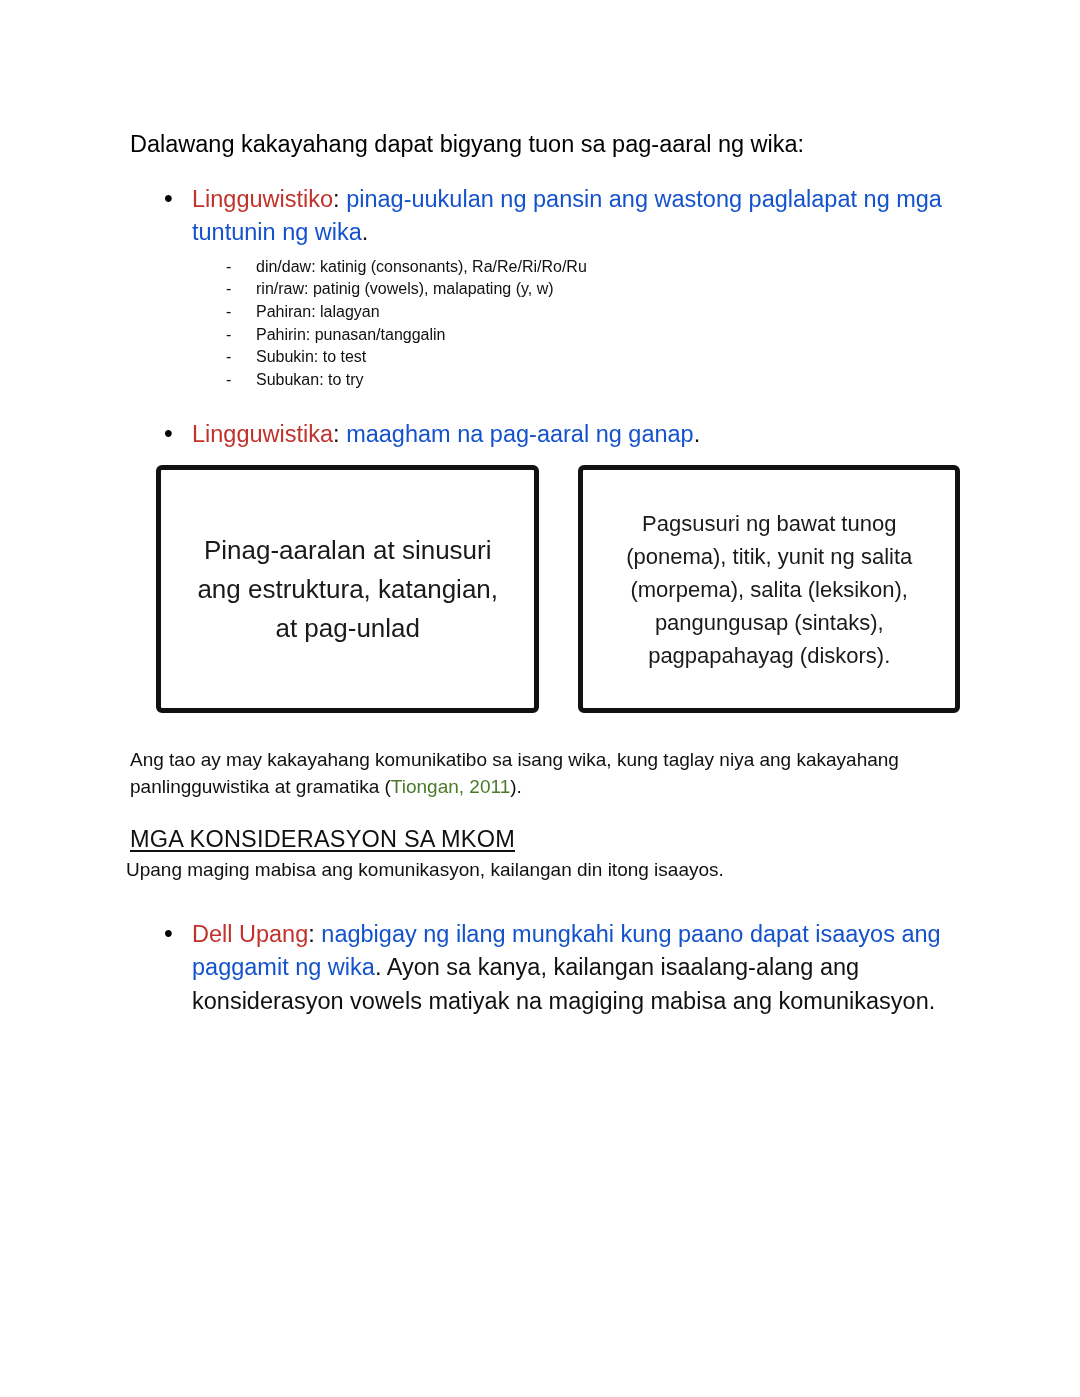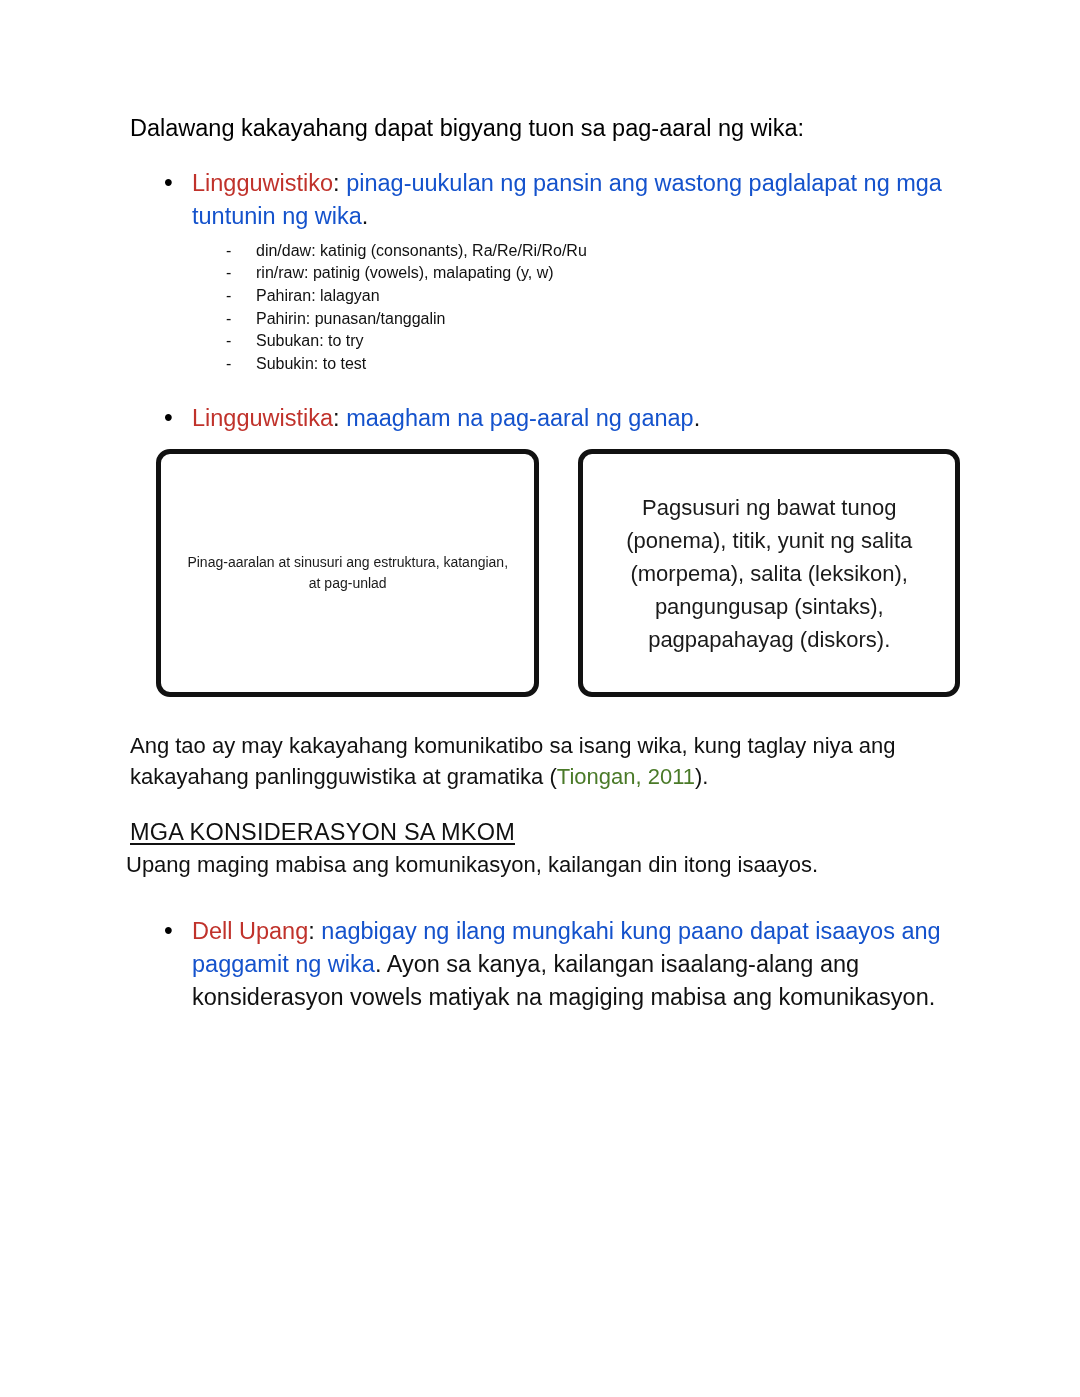--- a/index.html
+++ b/index.html
@@ -18,21 +18,21 @@
   .page {
     position: absolute;
     left: 0; top: 0;
     width: 1080px;
     height: 1397px;
     background: #fff;
   }
   .content {
     position: absolute;
     left: 130px;
-    top: 112px;
+    top: 128px;
     width: 830px;
   }
   .lead {
     font-size: 23.5px;
     line-height: 1.4;
     margin: 0 0 4px 0;
   }
   ul.bullets {
     list-style: none;
     margin: 0;
@@ -90,57 +90,57 @@
 
   
   .boxes {
     display: flex;
     gap: 18px;
     margin-top: 14px;
     margin-left: 5px;
   }
   .rbox {
     border: 5px solid #111;
-    border-radius: 14px;
+    border-radius: 6px;
     box-sizing: border-box;
     display: flex;
     align-items: center;
     justify-content: center;
     padding: 18px 22px;
     background: #fff;
     margin-left: 21px;
   }
   .rbox-left {
     width: 402px;
     height: 248px;
   }
   .rbox-right {
     width: 400px;
     height: 248px;
   }
   .rbox p {
     margin: 0;
     text-align: center;
     font-family: "Liberation Sans", sans-serif;
-    font-size: 14px;
+    font-size: 26px;
     line-height: 1.5;
     color: #1a1a1a;
   }
   .rbox-right p { font-size: 22px; }
 
   .underline-head {
     font-size: 23.5px;
     text-decoration: underline;
     text-underline-offset: 3px;
     margin: 0;
     color: #111;
     letter-spacing: 0.2px;
   }
   .blk-para {
-    font-size: 22px;
+    font-size: 19px;
     line-height: 1.4;
     color: #111;
     margin: 0;
   }
   .wide {
     width: 860px;
   }
 </style>
 </head>
 <body>
@@ -155,22 +155,22 @@
       <li class="bullet" style="margin-top:22px;">
         <span class="term">Lingguwistiko</span><span class="black">: </span><span class="blue">pinag-uukulan ng pansin ang wastong paglalapat ng mga tuntunin ng wika</span><span class="black">.</span>
       </li>
     </ul>
 
     <ul class="dash-list">
       <li class="dash-item">din/daw: katinig (consonants), Ra/Re/Ri/Ro/Ru</li>
       <li class="dash-item">rin/raw: patinig (vowels), malapating (y, w)</li>
       <li class="dash-item">Pahiran: lalagyan</li>
       <li class="dash-item">Pahirin: punasan/tanggalin</li>
+      <li class="dash-item">Subukin: to test</li>
       <li class="dash-item">Subukan: to try</li>
-      <li class="dash-item">Subukin: to test</li>
     </ul>
 
     <div class="gap-md"></div>
 
     <ul class="bullets">
       <li class="bullet">
         <span class="term">Lingguwistika</span><span class="black">: </span><span class="blue">maagham na pag-aaral ng ganap</span><span class="black">.</span>
       </li>
     </ul>
 

